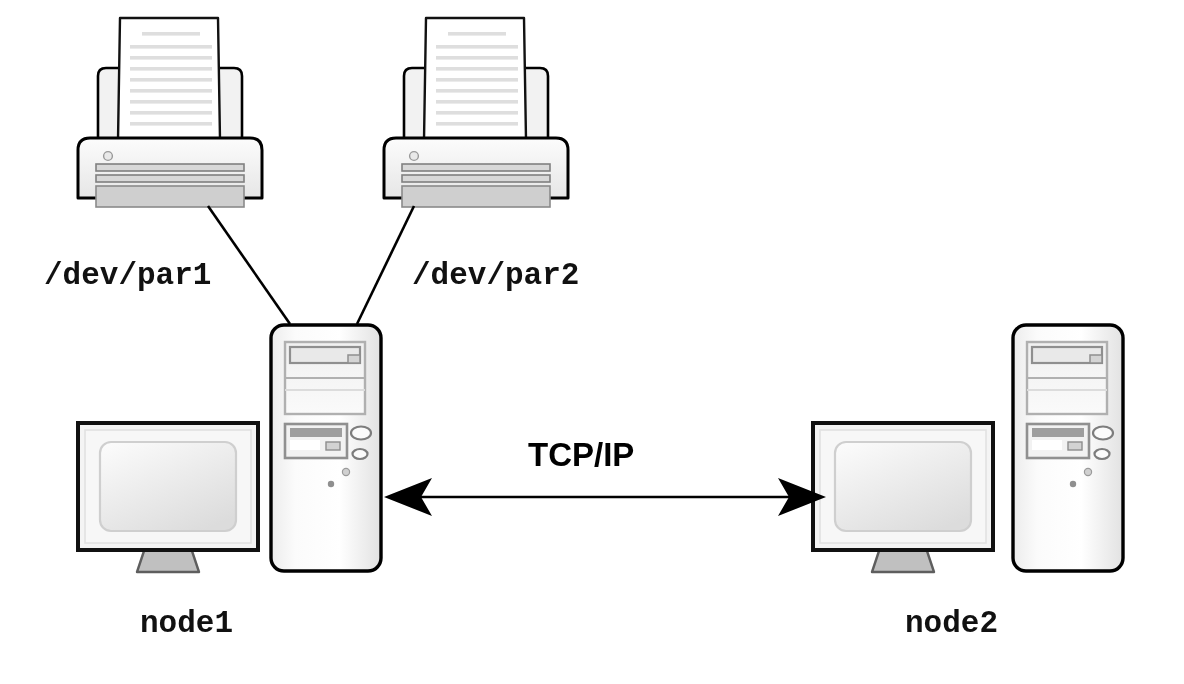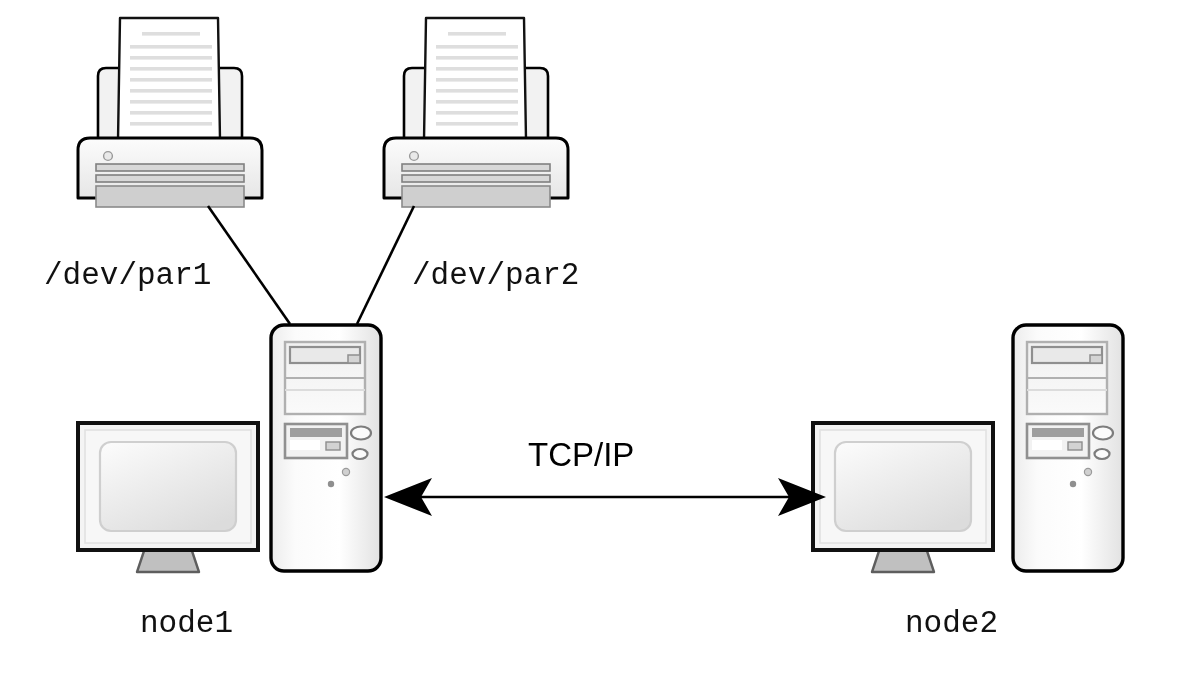--- a/index.html
+++ b/index.html
@@ -7,20 +7,21 @@
     padding: 0;
     background: #ffffff;
   }
   #canvas {
     position: relative;
     width: 1184px;
     height: 684px;
     background: #ffffff;
     overflow: hidden;
     font-family: "Liberation Sans", sans-serif;
+    font-weight: bold;
   }
   svg.layer {
     position: absolute;
     left: 0;
     top: 0;
     width: 1184px;
     height: 684px;
   }
   .mono-label {
     font-family: "Liberation Mono", monospace;

